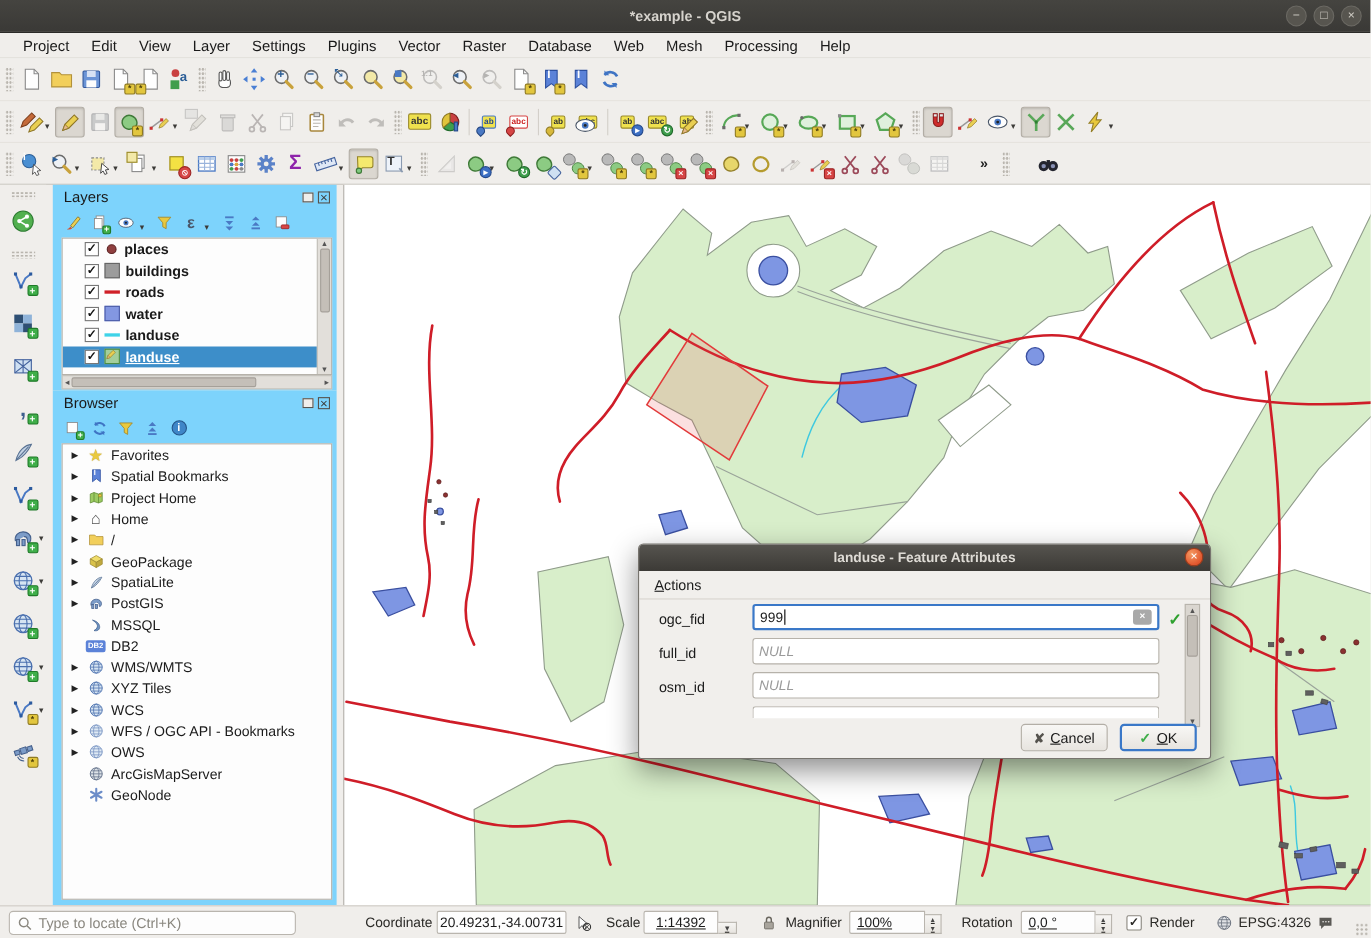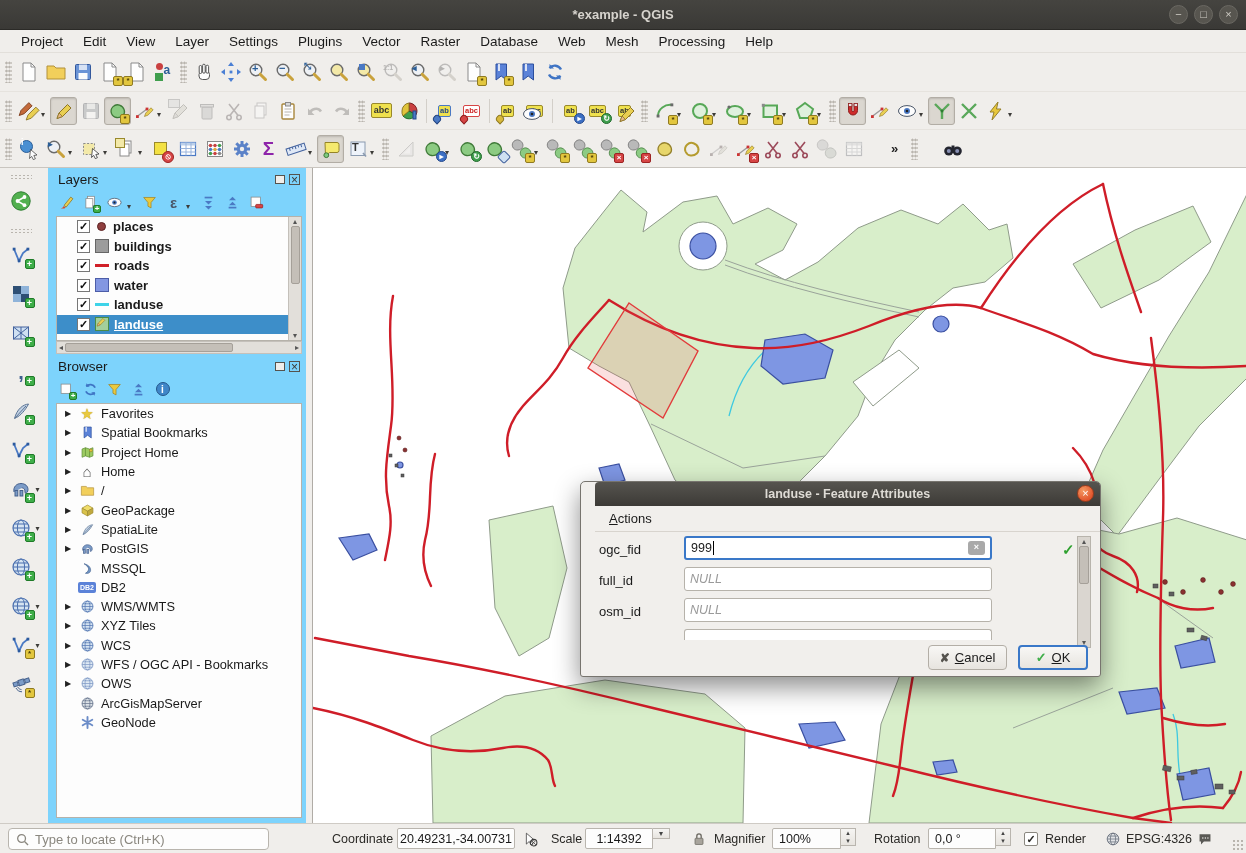--- a/index.html
+++ b/index.html
@@ -78,47 +78,47 @@
   .trow .exp{width:10px;font-size:8px;color:#222;text-align:center;flex:none;}
   .trow .ticon{width:16px;height:16px;flex:none;display:flex;align-items:center;justify-content:center;}
   .trow .ticon svg{width:15px;height:15px;}
   .star{color:#e9c93e;font-size:15px;text-shadow:0 0 1px #a2862a;}
   .homeg{font-size:15px;color:#555;}
   .db2b{background:#5b82d8;border-radius:2px;color:#fff;font-size:7px;font-weight:bold;padding:2px 2px;}
   .commab{font-size:20px;font-weight:bold;color:#3e5f8e;line-height:10px;}
   
   #map-wrap{position:absolute;left:312px;top:168px;width:934px;height:655px;background:#fff;border-left:1px solid #b0aca6;}
   
-  #dialog{position:absolute;left:580px;top:481px;width:521px;height:196px;background:#f1efec;border:1px solid #77746e;border-radius:5px 5px 3px 3px;box-shadow:0 10px 26px rgba(0,0,0,.45);padding-left:14px;}
+  #dialog{position:absolute;left:580px;top:494px;width:521px;height:196px;background:#f1efec;border:1px solid #77746e;border-radius:5px 5px 3px 3px;box-shadow:0 10px 26px rgba(0,0,0,.45);}
   #dlg-title{height:24px;background:linear-gradient(#56544f,#3c3a36);border-radius:4px 4px 0 0;display:flex;align-items:center;justify-content:center;position:relative;}
   #dlg-title .dtxt{color:#dedbd5;font-weight:bold;font-size:12.5px;}
   #dlg-close{position:absolute;right:6px;top:3px;width:17px;height:17px;border-radius:50%;background:radial-gradient(circle at 35% 30%,#f49a63,#e2572e 70%);border:1px solid #9c3c1c;color:#fff;font-size:11px;line-height:15px;text-align:center;}
   #dlg-menu{height:26px;border-bottom:1px solid #d8d4ce;display:flex;align-items:center;}
   #dlg-menu .mnem{padding:3px 10px;margin-left:4px;font-size:13px;}
   .mnem::first-letter{text-decoration:underline;}
   .fldlabel{position:absolute;left:18px;font-size:13px;}
-  .fld{position:absolute;left:103px;width:308px;height:24px;background:#fff;border:1px solid #b6b2aa;border-radius:3px;display:flex;align-items:center;padding:0 5px;font-size:12.5px;}
+  .fld{position:absolute;left:103px;width:370px;height:24px;background:#fff;border:1px solid #b6b2aa;border-radius:3px;display:flex;align-items:center;padding:0 5px;font-size:12.5px;}
   .fld.focus{border:2px solid #3a78c8;}
   .fld .ph{font-style:italic;color:#9a9a9a;}
   .caret{width:1px;height:14px;background:#000;margin-left:1px;}
   .clearbtn{margin-left:auto;width:17px;height:14px;border-radius:3px;background:#a9a9a9;color:#fff;font-size:9px;line-height:13px;text-align:center;font-weight:bold;}
   .okcheck{position:absolute;left:481px;color:#2fa12f;font-weight:bold;font-size:15px;}
   .dscroll{position:absolute;right:9px;top:54px;width:14px;height:112px;background:#dad6d0;border:1px solid #b8b4ac;display:flex;flex-direction:column;align-items:center;font-size:8px;color:#555;}
   .dscroll .vthumb{width:10px;height:38px;}
   .dbtn{position:absolute;height:25px;border-radius:4px;background:linear-gradient(#f8f7f5,#e7e4df);border:1px solid #b3aea6;display:flex;align-items:center;justify-content:center;gap:5px;font-size:13px;padding:0 10px;}
   .dbtn .bico-x{color:#55534e;font-weight:bold;font-size:12px;}
   .dbtn .bico-ok{color:#3fae49;font-weight:bold;font-size:13px;}
   .dbtn.focused{border:2px solid #3a78c8;}
   .btn-label{display:block;}
   
   #statusbar{position:absolute;left:0;top:823px;width:1246px;height:30px;background:#f0eeeb;border-top:1px solid #cfcbc5;display:flex;align-items:center;font-size:12.5px;color:#2b2a27;}
   #locator{position:absolute;left:8px;top:4px;width:261px;height:22px;border:1px solid #b9b5ae;border-radius:4px;background:#fdfdfd;display:flex;align-items:center;gap:6px;padding:0 7px;color:#8a877f;font-size:13px;}
   .sb-label{font-size:12.5px;}
   .sb-box{height:21px;background:#fdfdfd;border:1px solid #b9b5ae;border-radius:2px;display:flex;align-items:center;justify-content:center;font-size:12.5px;color:#1a1a1a;}
-  .sb-combo{display:flex;align-items:flex-start;}
+  .sb-combo{display:flex;align-items:flex-end;text-decoration:underline;}
   .sb-dd{width:17px;border:1px solid #b9b5ae;border-left:none;background:linear-gradient(#f6f5f3,#e7e4df);font-size:8px;display:flex;align-items:center;justify-content:center;color:#444;}
   .spin{display:flex;flex-direction:column;width:15px;border:1px solid #b9b5ae;border-left:none;background:linear-gradient(#f6f5f3,#e7e4df);font-size:7px;color:#444;}
   .spin span{flex:1;display:flex;align-items:center;justify-content:center;}
   .sb-cb{width:14px;height:14px;background:#fff;border:1px solid #8a877f;border-radius:2px;font-size:11px;line-height:12px;text-align:center;font-weight:bold;}
   .sb-ico{width:18px;height:18px;display:flex;align-items:center;justify-content:center;}
   .sb-ico svg{width:16px;height:16px;}
   .corner-grip{position:absolute;right:2px;bottom:2px;width:12px;height:12px;background-image:radial-gradient(#b9b5ae 1px,transparent 1.2px);background-size:4px 4px;}
 </style>
 </head>
 <body>

